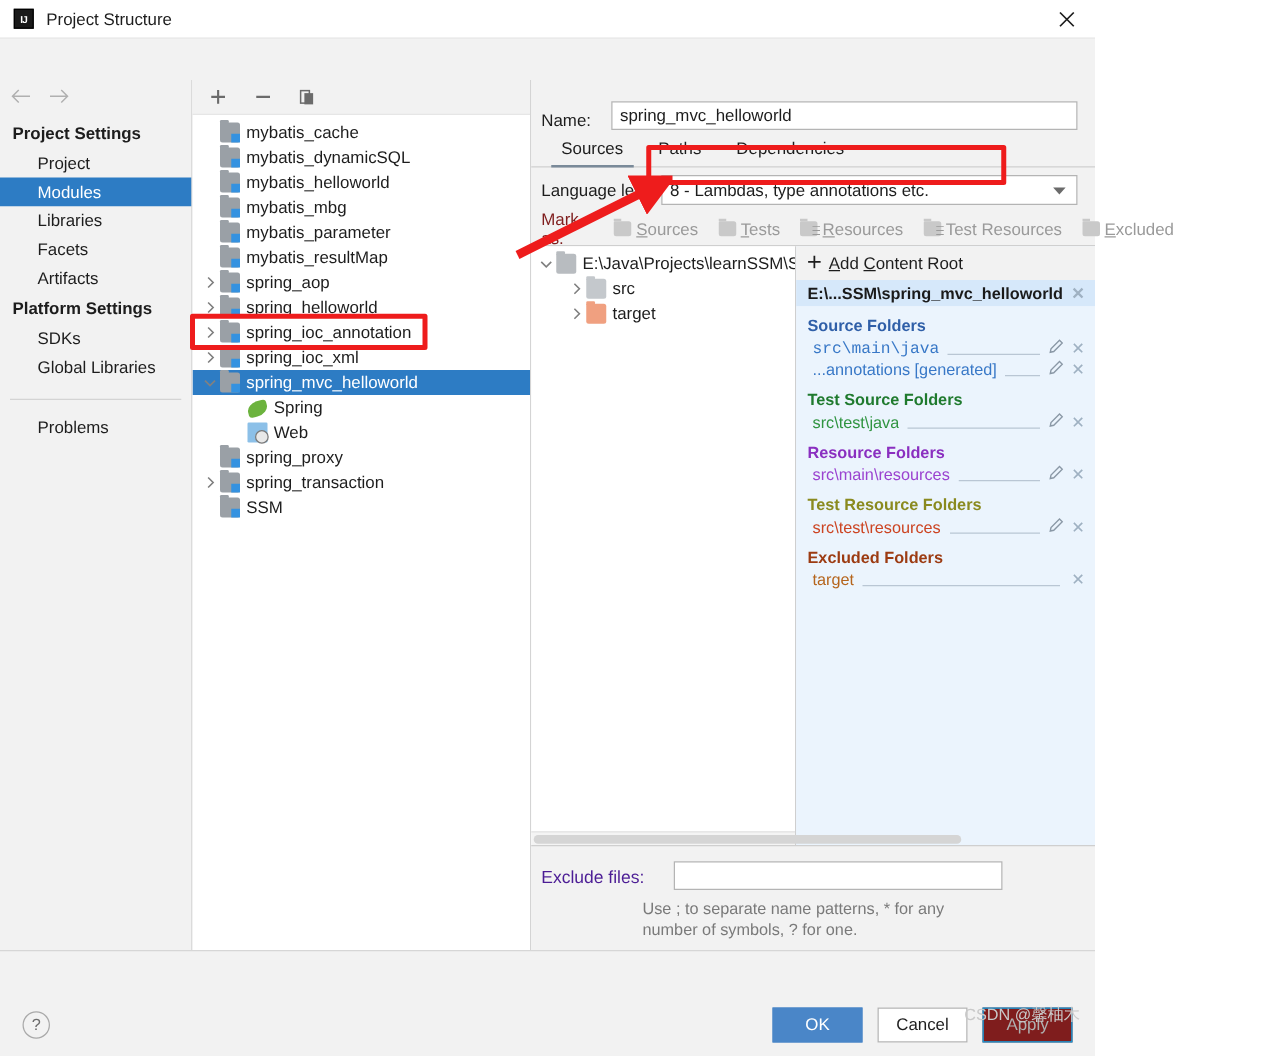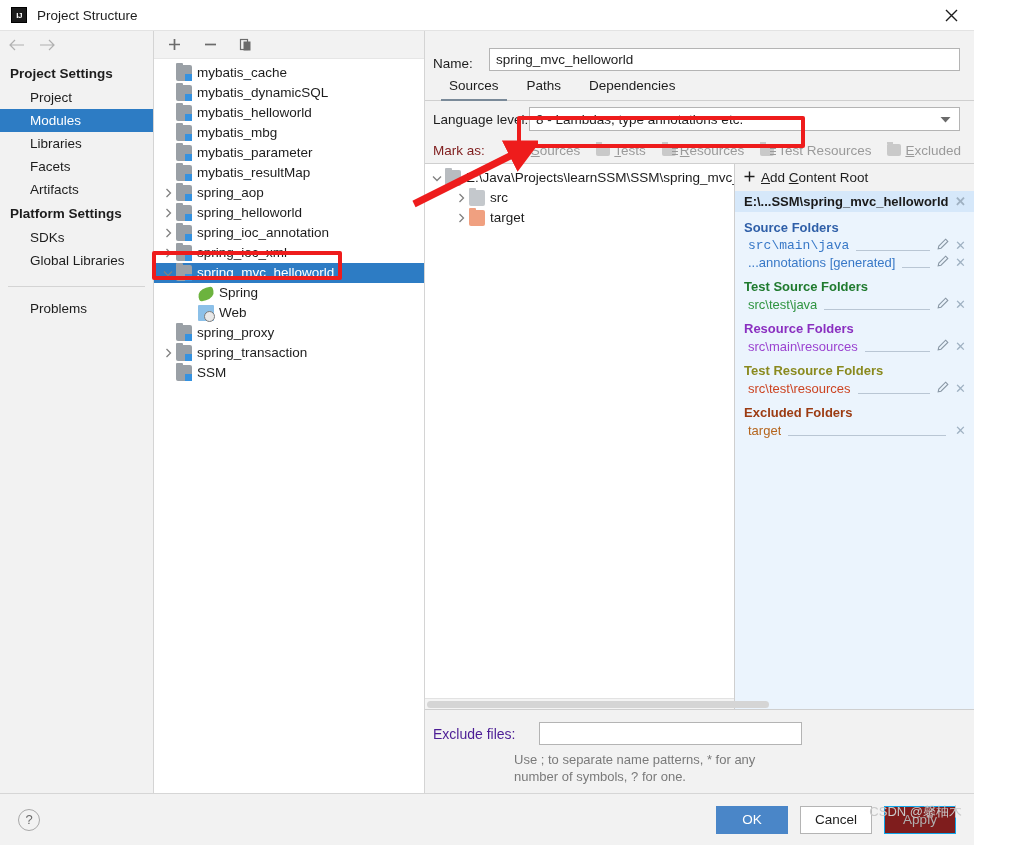--- a/index.html
+++ b/index.html
@@ -5,23 +5,23 @@
   * { box-sizing: border-box; }
   html, body {
     margin: 0; padding: 0;
     width: 1024px; height: 845px;
     overflow: hidden;
     font-family: "Liberation Sans", sans-serif;
     background: #ffffff;
   }
   .dialog {
     position: relative;
-    width: 974px; height: 845px;
+    width: 876px; height: 845px;
     background: #f2f2f2;
-    display: flex; flex-direction: column;
+    display: flex; flex-direction: column; gap: 33px;
   }
 
   
   .titlebar {
     height: 31px; min-height: 31px;
     background: #ffffff;
     display: flex; align-items: center;
     border-bottom: 1px solid #e3e3e3;
     position: relative;
   }

